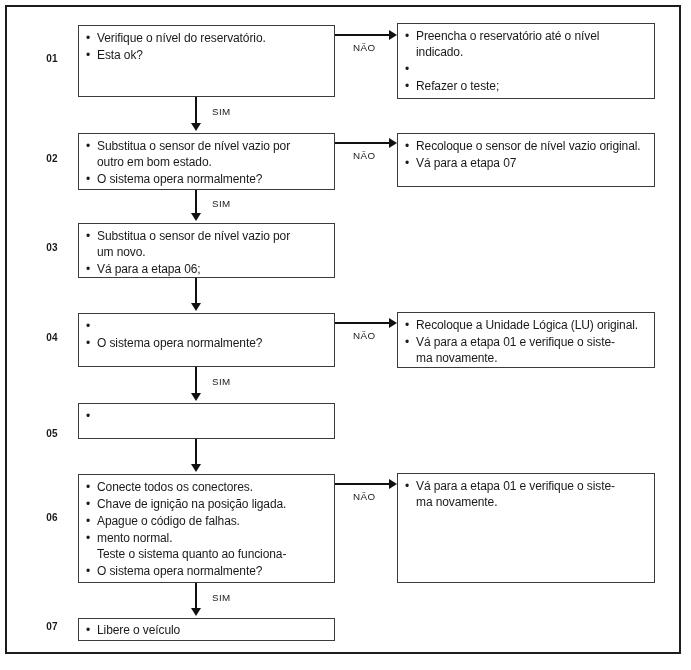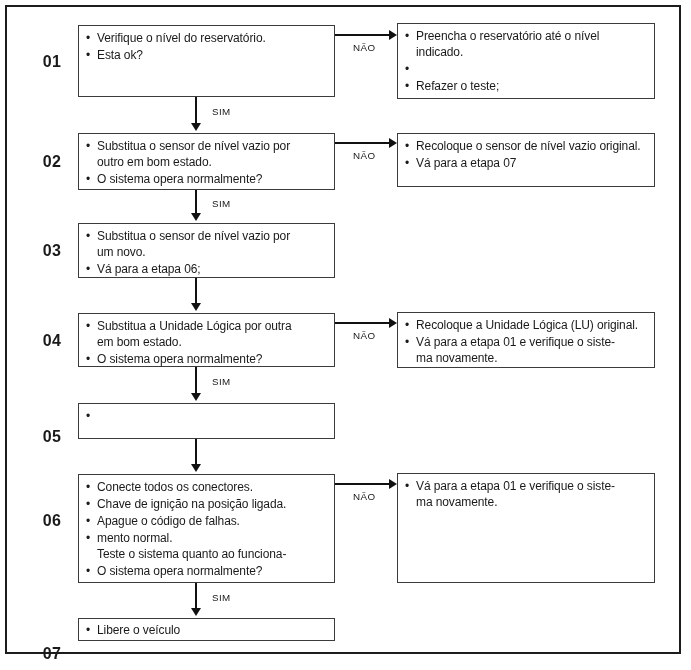--- a/index.html
+++ b/index.html
@@ -16,21 +16,21 @@
     position:absolute; background:#fff; border:1.6px solid #3b3b3b;
     box-sizing:border-box; padding:3px 5px 2px 7px;
     font-size:12px; line-height:16.5px; letter-spacing:-0.1px;
   }
   .bullet { display:flex; margin:0.5px 0; }
   .dot { flex:0 0 11px; width:11px; }
   .lines { display:flex; flex-direction:column; }
   .line { white-space:nowrap; }
   .stepnum {
     position:absolute; left:38px; width:28px; text-align:center;
-    font-weight:bold; font-size:16px; letter-spacing:0.3px;
+    font-weight:bold; font-size:10px; letter-spacing:0.3px;
   }
   
   .varrow { position:absolute; left:190px; width:12px; }
   .varrow .vline { position:absolute; left:5px; top:0; width:2px; height:calc(100% - 7px); background:#111; }
   .varrow .vhead { position:absolute; bottom:0; left:0.5px; width:0; height:0;
     border-left:5.5px solid transparent; border-right:5.5px solid transparent; border-top:8px solid #111; }
   
   .harrow { position:absolute; left:335px; width:62px; height:12px; }
   .harrow .hline { position:absolute; left:0; top:5px; height:2px; width:54px; background:#111; }
   .harrow .hhead { position:absolute; left:54px; top:0.5px; width:0; height:0;
@@ -146,24 +146,20 @@
   </div>
   <div class="varrow" style="top:278px;height:33px">
       <div class="vline"></div>
       <div class="vhead"></div>
     </div>
 
   <div class="stepnum" style="top:332px">04</div>
   <div class="box" style="left:78px;top:313px;width:257px;height:54px">
     <div class="bullet">
         <span class="dot">•</span>
-      <span class="lines">
-          <span class="line">Substitua a Unidade Lógica por outra</span>
-      <span class="line">em bom estado.</span>
-        </span>
       </div>
     <div class="bullet">
         <span class="dot">•</span>
       <span class="lines">
           <span class="line">O sistema opera normalmente?</span>
         </span>
       </div>
   </div>
   <div class="harrow" style="top:317px">
       <div class="hline"></div>
@@ -249,21 +245,21 @@
       <span class="line">ma novamente.</span>
         </span>
       </div>
   </div>
   <div class="varrow" style="top:583px;height:33px">
       <div class="vline"></div>
       <div class="vhead"></div>
     </div>
   <div class="flowlabel" style="left:212px;top:592px">SIM</div>
 
-  <div class="stepnum" style="top:645px">07</div>
+  <div class="stepnum" style="top:621px">07</div>
   <div class="box" style="left:78px;top:618px;width:257px;height:23px;padding-top:2px">
     <div class="bullet">
         <span class="dot">•</span>
       <span class="lines">
           <span class="line">Libere o veículo</span>
         </span>
       </div>
   </div>
 </div>
 

